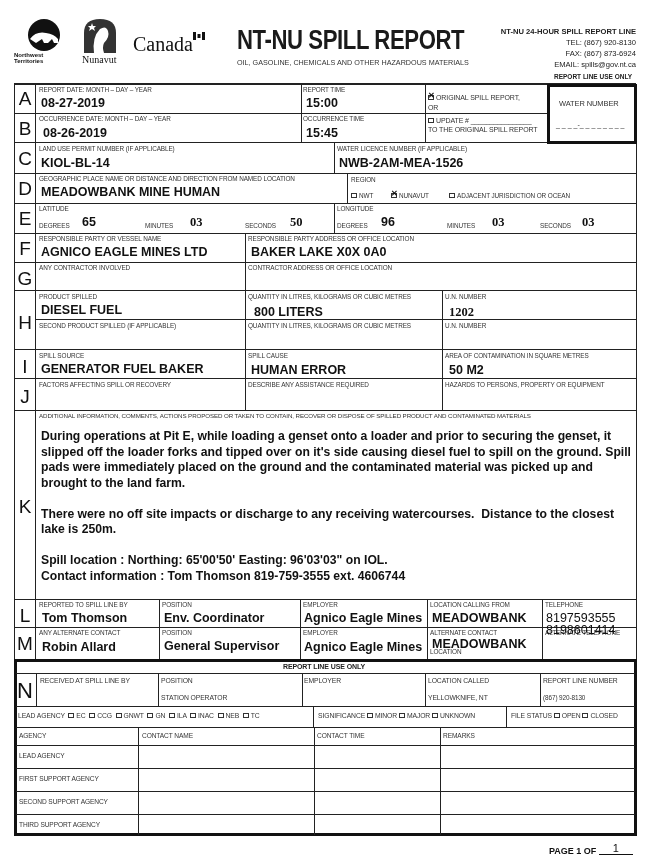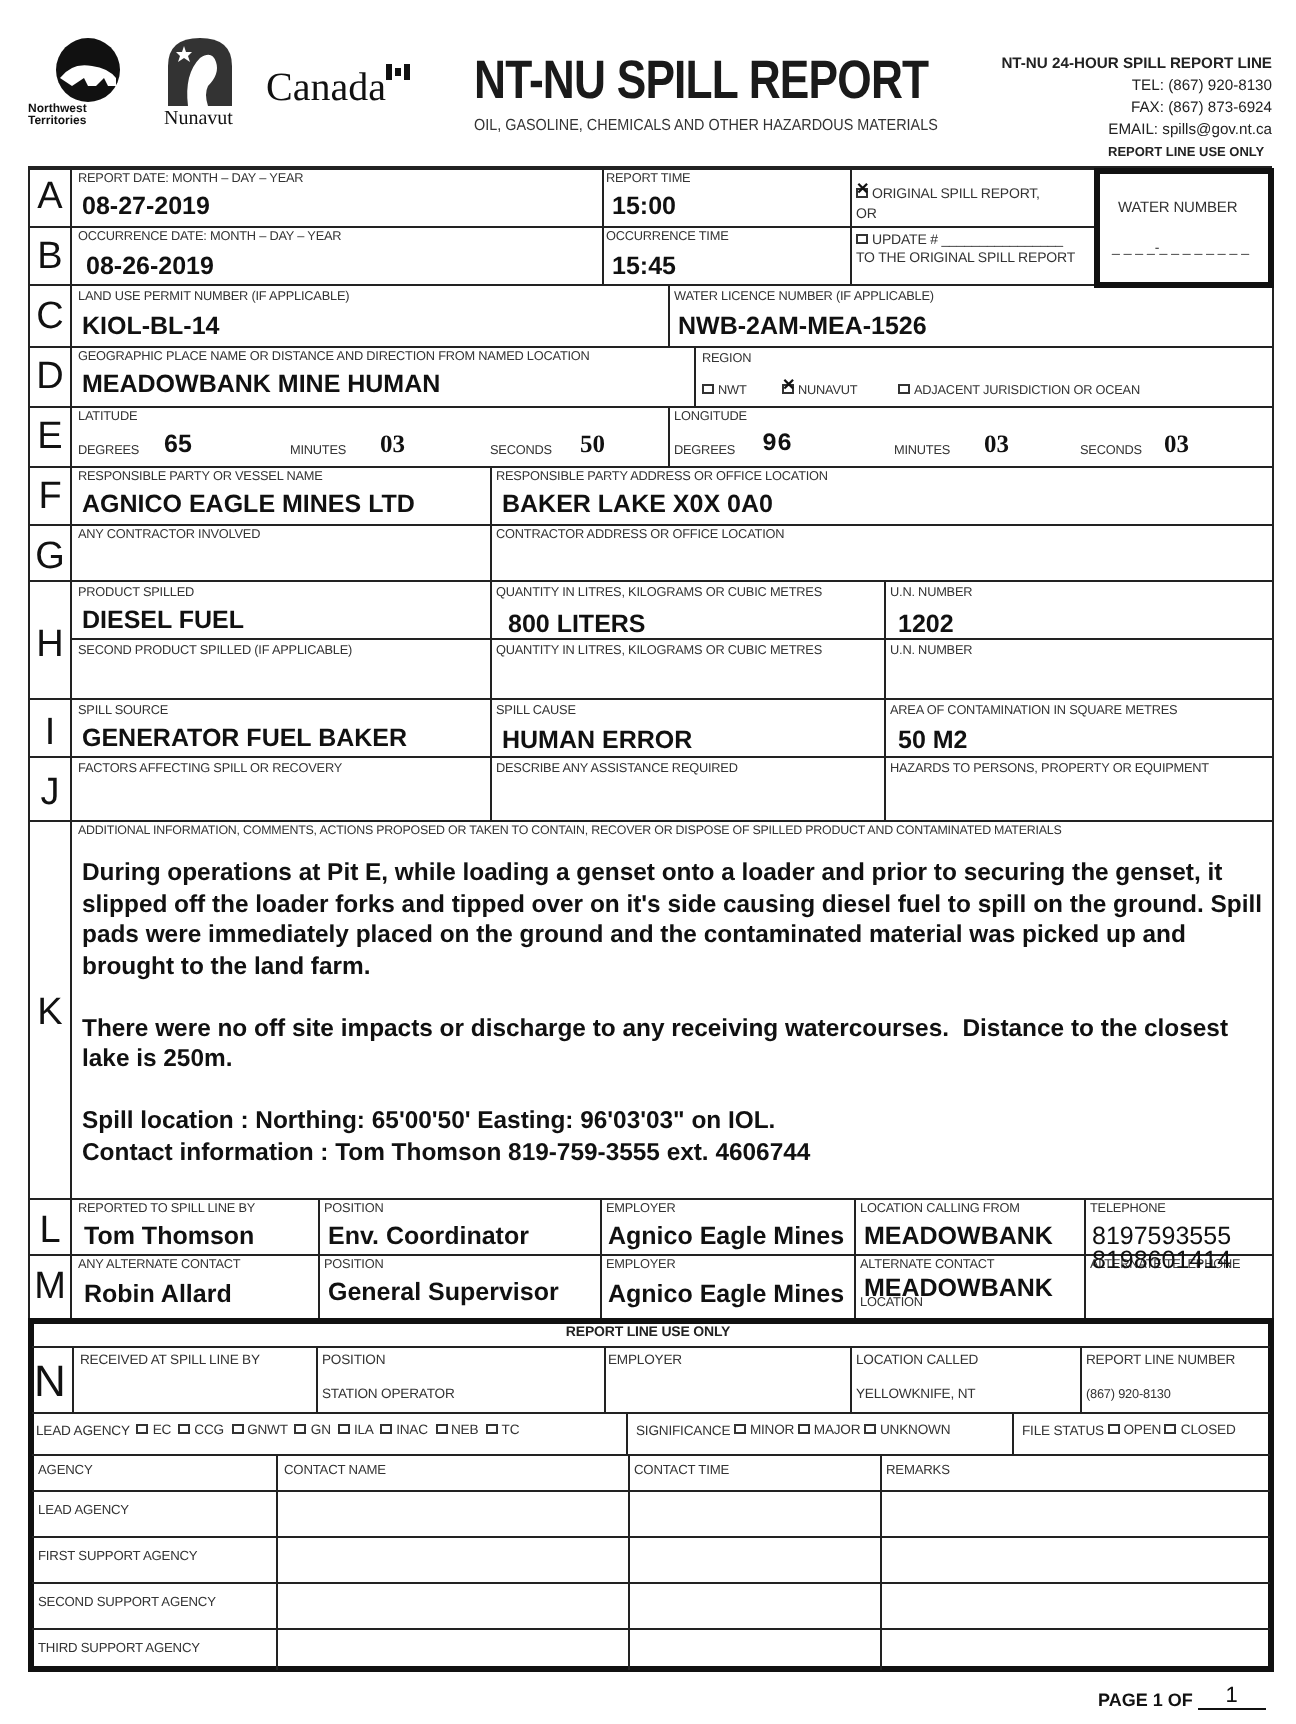--- a/index.html
+++ b/index.html
@@ -136,21 +136,21 @@
   <div class="lbl" style="left:39px;top:206px;">LATITUDE</div>
   <div class="lbl" style="left:39px;top:223px;">DEGREES</div>
   <div class="val" style="left:82px;top:216px;font-family:Liberation Sans, sans-serif;">65</div>
   <div class="lbl" style="left:145px;top:223px;">MINUTES</div>
   <div class="val" style="left:190px;top:216px;font-family:'Liberation Serif',serif;">03</div>
   <div class="lbl" style="left:245px;top:223px;">SECONDS</div>
   <div class="val" style="left:290px;top:216px;font-family:'Liberation Serif',serif;">50</div>
   <div class="vl" style="left:334px;top:203px;height:30px;"></div>
   <div class="lbl" style="left:337px;top:206px;">LONGITUDE</div>
   <div class="lbl" style="left:337px;top:223px;">DEGREES</div>
-  <div class="val" style="left:381px;top:216px;font-family:Liberation Mono, monospace;">96</div>
+  <div class="val" style="left:381px;top:216px;font-family:Liberation Sans, sans-serif;">96</div>
   <div class="lbl" style="left:447px;top:223px;">MINUTES</div>
   <div class="val" style="left:492px;top:216px;font-family:'Liberation Serif',serif;">03</div>
   <div class="lbl" style="left:540px;top:223px;">SECONDS</div>
   <div class="val" style="left:582px;top:216px;font-family:'Liberation Serif',serif;">03</div>
 
   <div class="letter" style="left:15px;top:239px;">F</div>
   <div class="lbl" style="left:39px;top:236px;">RESPONSIBLE PARTY OR VESSEL NAME</div>
   <div class="val" style="left:41px;top:246px;">AGNICO EAGLE MINES LTD</div>
   <div class="vl" style="left:245px;top:233px;height:57px;"></div>
   <div class="lbl" style="left:248px;top:236px;">RESPONSIBLE PARTY ADDRESS OR OFFICE LOCATION</div>
@@ -163,21 +163,21 @@
   <div class="val" style="left:251px;top:275px;"></div>
 
   <div class="letter" style="left:15px;top:313px;">H</div>
   <div class="lbl" style="left:39px;top:294px;">PRODUCT SPILLED</div>
   <div class="val" style="left:41px;top:304px;">DIESEL FUEL</div>
   <div class="vl" style="left:245px;top:290px;height:120px;"></div>
   <div class="lbl" style="left:248px;top:294px;">QUANTITY IN LITRES, KILOGRAMS OR CUBIC METRES</div>
   <div class="val" style="left:254px;top:306px;">800 LITERS</div>
   <div class="vl" style="left:442px;top:290px;height:120px;"></div>
   <div class="lbl" style="left:445px;top:294px;">U.N. NUMBER</div>
-  <div class="val" style="left:449px;top:306px;">1202</div>
+  <div class="val" style="left:449px;top:306px;font-family:Liberation Serif, serif;">1202</div>
   <div class="lbl" style="left:39px;top:323px;">SECOND PRODUCT SPILLED (IF APPLICABLE)</div>
   <div class="lbl" style="left:248px;top:323px;">QUANTITY IN LITRES, KILOGRAMS OR CUBIC METRES</div>
   <div class="lbl" style="left:445px;top:323px;">U.N. NUMBER</div>
 
   <div class="letter" style="left:15px;top:357px;">I</div>
   <div class="lbl" style="left:39px;top:353px;">SPILL SOURCE</div>
   <div class="val" style="left:41px;top:363px;">GENERATOR FUEL BAKER</div>
   <div class="lbl" style="left:248px;top:353px;">SPILL CAUSE</div>
   <div class="val" style="left:251px;top:364px;">HUMAN ERROR</div>
   <div class="lbl" style="left:445px;top:353px;">AREA OF CONTAMINATION IN SQUARE METRES</div>

